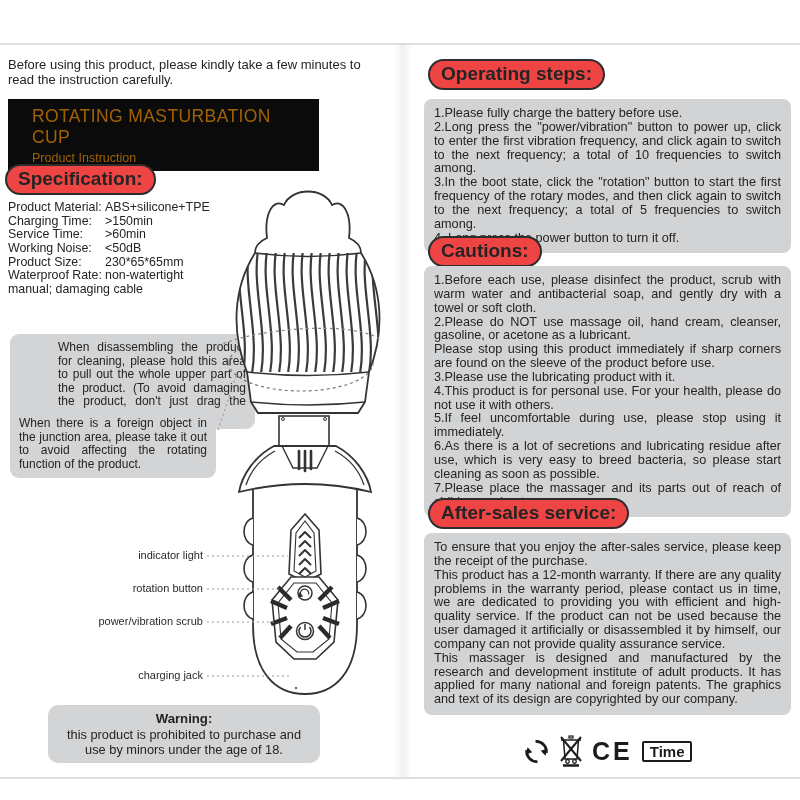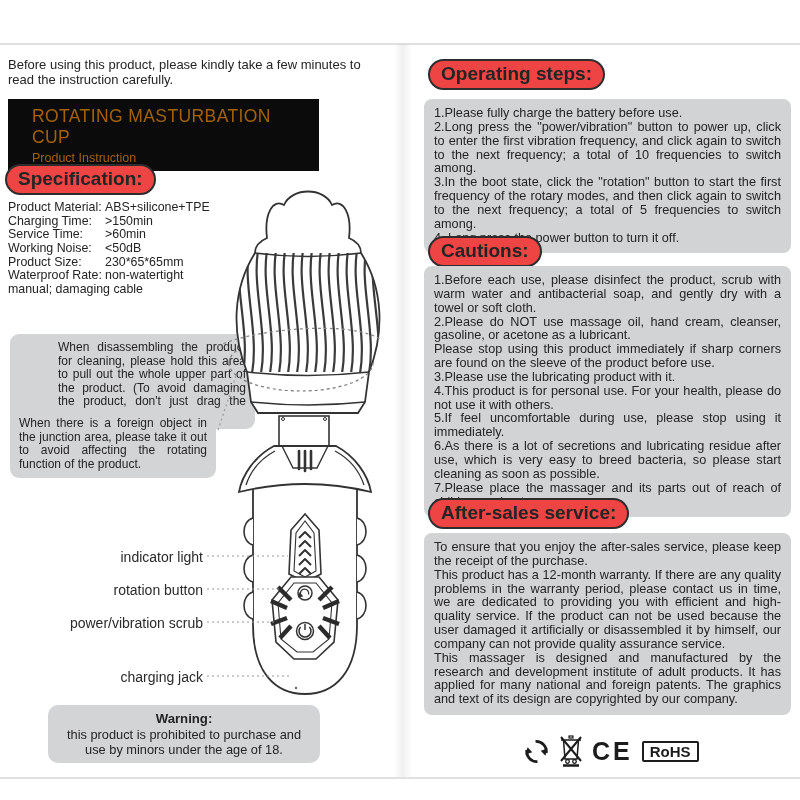--- a/index.html
+++ b/index.html
@@ -14,21 +14,21 @@
   .titlebox .t2{font-size:12.5px;margin-top:3px;}
   .pill{display:inline-block;border:2px solid #2d2d2d;border-radius:16px;padding:2px 11px 3px 11px;
         font-size:19px;font-weight:bold;background:#ef4444;white-space:nowrap;}
   .speclist{font-size:12.4px;line-height:1.1;}
   .specrow{display:flex;}
   .specrow .lab{width:97px;flex:none;}
   .graybox{background:#d3d4d6;border-radius:9px;padding:7px 9px;font-size:12px;line-height:1.13;
            text-align:justify;white-space:pre-line;}
   .gbig{background:#d2d3d5;border-radius:8px;padding:8px 10px;font-size:12.7px;line-height:1.09;
         text-align:justify;white-space:pre-line;}
-  .devlabel{font-size:14px;color:#2a2a2a;text-align:right;}
+  .devlabel{font-size:11px;color:#2a2a2a;text-align:right;}
   .warnbox{background:#d3d4d6;border-radius:10px;padding:6px 8px;font-size:12.8px;line-height:1.18;
            text-align:center;}
   .warnbox b{display:block;font-size:13.2px;}
   .certrow{display:flex;align-items:center;gap:9px;}
   .cemark{font-size:25px;font-weight:bold;letter-spacing:3px;color:#1c1c1c;}
   .rohs{border:2px solid #1c1c1c;border-radius:2px;padding:0px 6px;font-size:15px;font-weight:bold;color:#1c1c1c;}
   svg{display:block;}
 </style>
 </head>
 <body>
@@ -247,16 +247,16 @@
       <rect x="10" y="1" width="4" height="2" fill="none" stroke="#1c1c1c" stroke-width="1.2"></rect>
       <line x1="2" y1="5" x2="22" y2="5" stroke="#1c1c1c" stroke-width="1.5"></line>
       <path d="M 4.5,5 L 6,24 L 18,24 L 19.5,5" fill="none" stroke="#1c1c1c" stroke-width="1.5"></path>
       <circle cx="8.5" cy="26.5" r="1.8" fill="none" stroke="#1c1c1c" stroke-width="1.3"></circle>
       <circle cx="15.5" cy="26.5" r="1.8" fill="none" stroke="#1c1c1c" stroke-width="1.3"></circle>
       <line x1="2" y1="2" x2="22" y2="26" stroke="#1c1c1c" stroke-width="2"></line>
       <line x1="22" y1="2" x2="2" y2="26" stroke="#1c1c1c" stroke-width="2"></line>
       <line x1="4" y1="30.5" x2="20" y2="30.5" stroke="#1c1c1c" stroke-width="2.5"></line>
     </svg>
     <span class="cemark">CE</span>
-    <span class="rohs">RoHS</span>
+    <span class="rohs">Time</span>
   </div>
 
 </div>
 
 </body></html>

